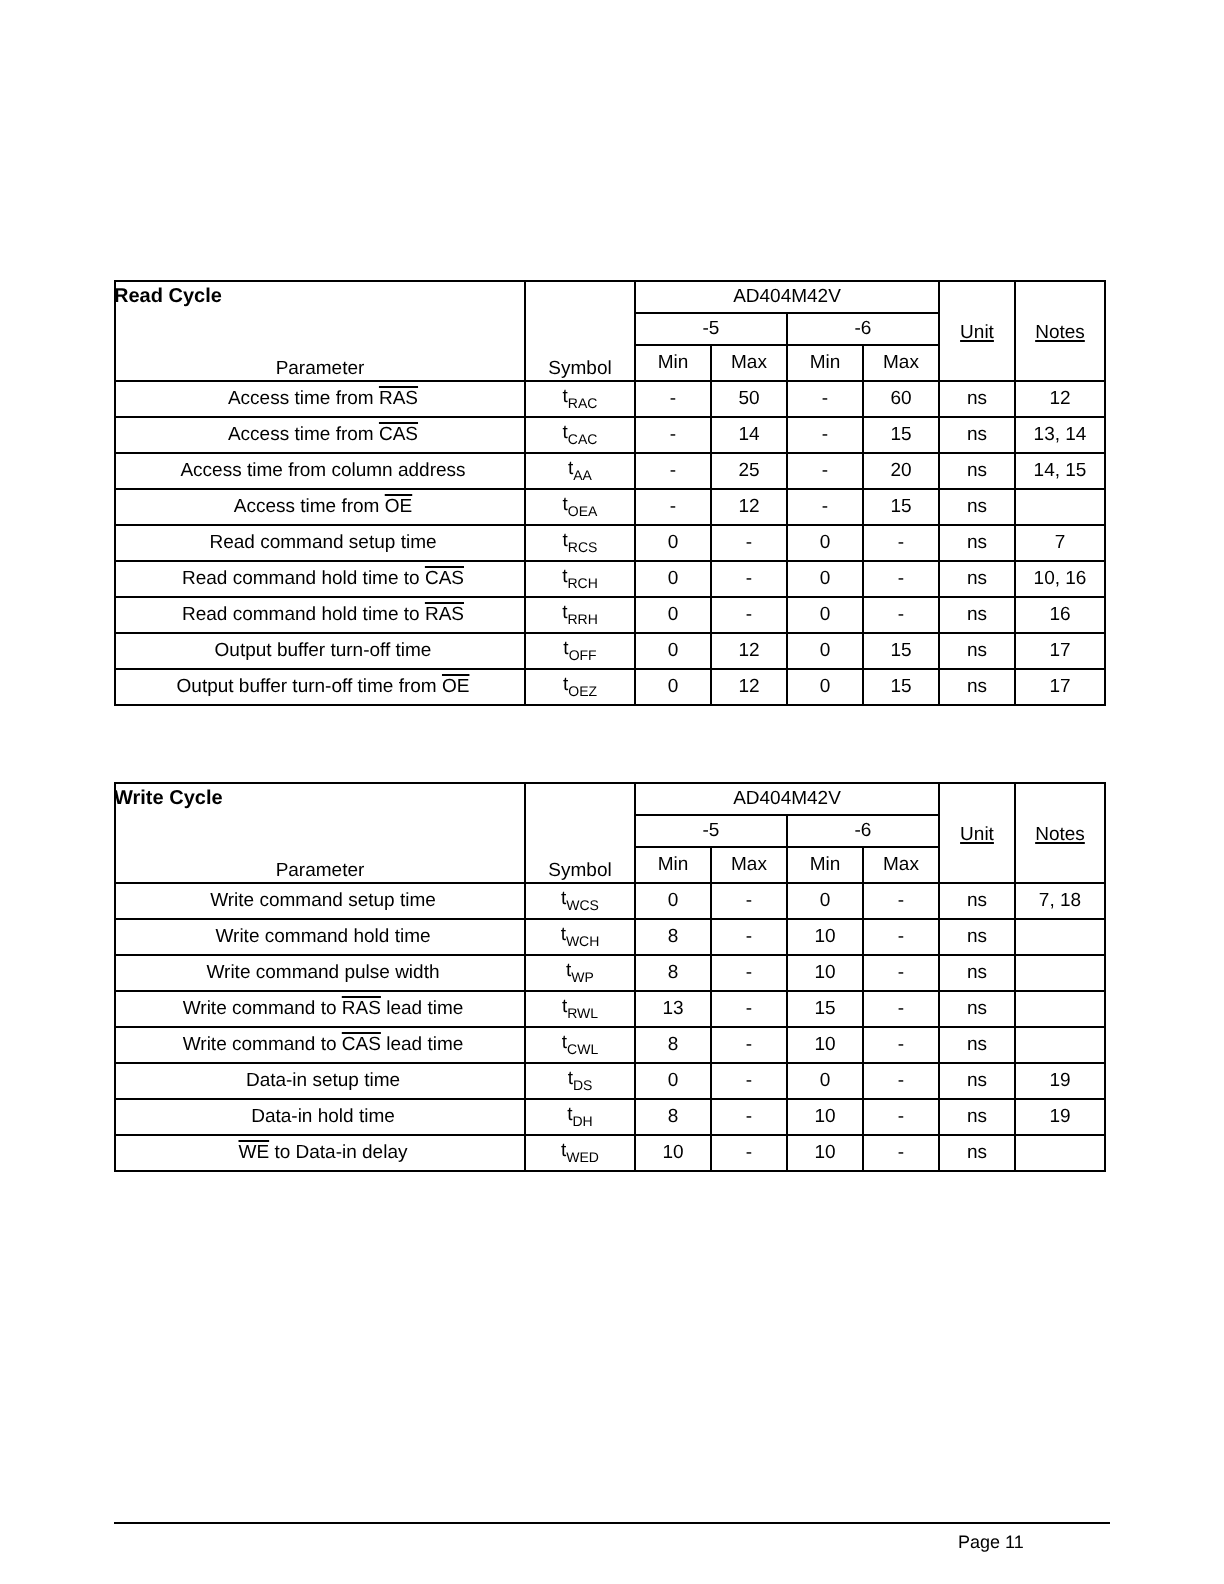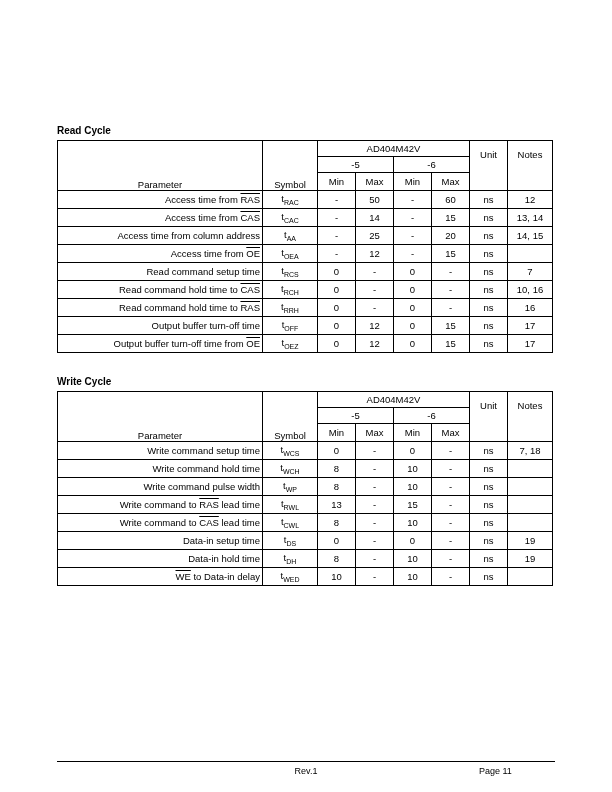--- a/index.html
+++ b/index.html
@@ -6,37 +6,37 @@
   html, body { width: 612px; height: 792px; background: #ffffff; overflow: hidden; }
   body { font-family: "Liberation Sans", sans-serif; color: #000; }
   .page { position: relative; width: 612px; height: 792px; background: #fff; }
 
   .watermark {
     position: absolute; left: 303px; top: 376px; transform: translate(-50%, -50%);
     font-size: 32px; font-weight: bold; letter-spacing: 7px; white-space: nowrap;
     color: rgba(185,185,185,0.75); z-index: 0; user-select: none;
   }
 
-  .section-title { position: absolute; font-size: 10px; font-weight: bold; z-index: 1; }
+  .section-title { position: absolute; font-size: 10px; font-weight: bold; z-index: 1; margin-top: 18px; }
 
   table.spec-table {
     position: absolute; border-collapse: collapse; table-layout: fixed;
     width: 495px; z-index: 1; background: transparent;
   }
   .spec-table th, .spec-table td {
     border: 1px solid #000; font-size: 9.5px; font-weight: normal;
     text-align: center; vertical-align: middle; height: 18px;
     padding: 0 2px; overflow: hidden; white-space: nowrap;
   }
   .spec-table thead tr.h1 th { height: 16px; }
   .spec-table thead tr.h2 th { height: 16px; }
   .spec-table thead tr.h3 th { height: 18px; }
-  .spec-table td.param { text-align: right; padding-left: 5px; }
+  .spec-table td.param { text-align: center; padding-left: 5px; }
   th.vb { vertical-align: bottom; padding-bottom: 0; }
-  th.vt { vertical-align: top; padding-top: 8px; }
+  th.vt { vertical-align: top; padding-top: 20px; text-decoration: underline; }
   .spec-table sub { font-size: 7px; line-height: 1; }
   .ov { text-decoration: overline; }
 
   .footer-line { position: absolute; left: 57px; width: 498px; top: 761px; border-top: 1px solid #000; }
   .footer-rev { position: absolute; left: 0; top: 766px; width: 612px; text-align: center; font-size: 9px; }
   .footer-page { position: absolute; left: 479px; top: 766px; font-size: 9px; text-align: center; }
 </style>
 </head>
 <body>
 
@@ -279,16 +279,15 @@
           <td>-</td>
           <td>10</td>
           <td>-</td>
           <td>ns</td>
           <td></td>
         </tr>
       </tbody>
   </table>
 
   <div class="footer-line"></div>
-  <div class="footer-rev">Rev.1</div>
   <div class="footer-page">Page 11</div>
 
 </div>
 
 </body></html>

